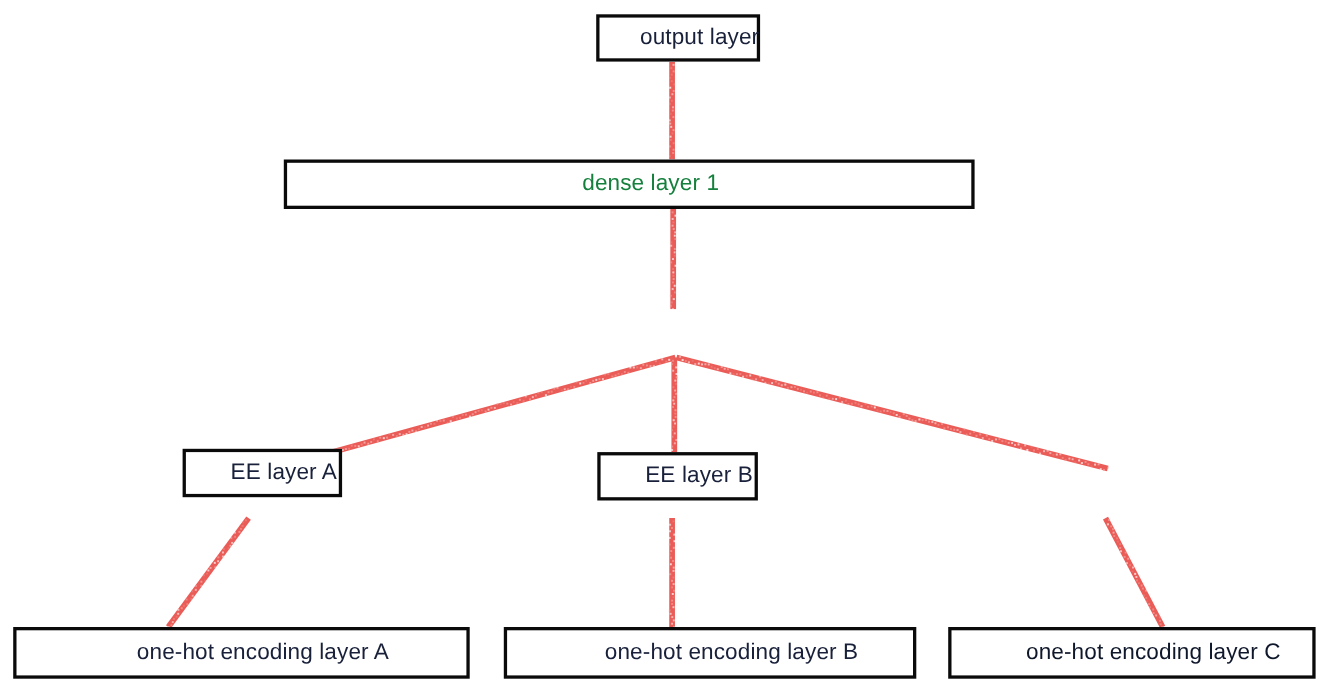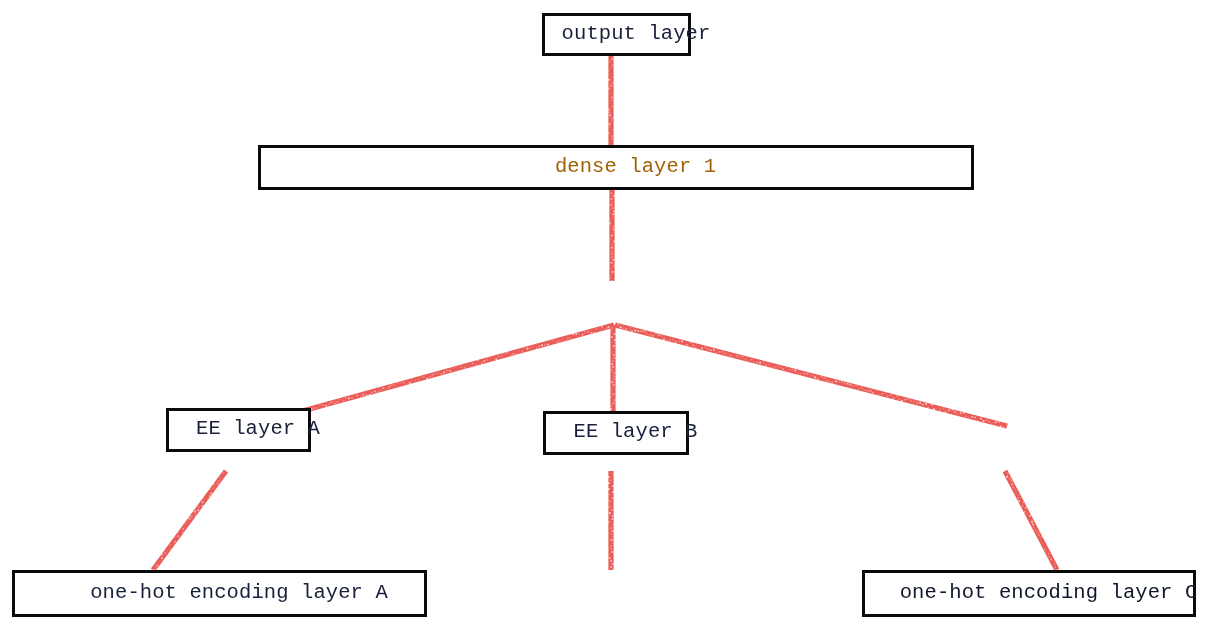--- a/index.html
+++ b/index.html
@@ -27,21 +27,21 @@
   }
   .node-box {
     position: absolute;
     box-sizing: border-box;
     border: 3px solid #0a0a0a;
     background: #ffffff;
     display: flex;
     align-items: center;
     justify-content: center;
     color: #18203a;
-    font-family: Liberation Mono, monospace;
+    font-family: Liberation Sans, sans-serif;
     font-size: 20.5px;
     line-height: 1;
     letter-spacing: 0.1px;
     white-space: nowrap;
     z-index: 2;
     padding-left: 39px;
   }
   .node-label {
     display: block;
     padding-bottom: 1px;
@@ -543,36 +543,39 @@
         <rect x="1009.3126362726657" y="477.60365487616474" width="1.8" height="1.8" fill="#f6a19c" opacity="0.73"></rect>
         <rect x="1006.3061278487983" y="475.76896260412565" width="1.8" height="1.8" fill="#ffffff" opacity="0.68"></rect>
         <rect x="1007.3492831861248" y="471.80717421509587" width="1.8" height="1.8" fill="#f6a19c" opacity="0.71"></rect>
       </g>
     </svg>
 
   <div class="node-box" style="left: 542px; top: 13px; width: 149px; height: 43px; border-color: rgb(10, 10, 10); background: rgb(255, 255, 255); color: rgb(24, 32, 58);">
     <span class="node-label">output layer</span>
   </div>
 
-  <div class="node-box" style="left: 258px; top: 145px; width: 716px; height: 45px; border-color: rgb(10, 10, 10); background: rgb(255, 255, 255); color: #a16207;">
+  <div class="node-box" style="left: 258px; top: 145px; width: 628px; height: 45px; border-color: rgb(10, 10, 10); background: rgb(255, 255, 255); color: #15803d;">
     <span class="node-label">dense layer 1</span>
   </div>
 
 
   <div class="node-box" style="left: 166px; top: 408px; width: 145px; height: 44px; border-color: rgb(10, 10, 10); background: rgb(255, 255, 255); color: rgb(24, 32, 58);">
     <span class="node-label">EE layer A</span>
   </div>
 
   <div class="node-box" style="left: 543px; top: 411px; width: 146px; height: 44px; border-color: rgb(10, 10, 10); background: rgb(255, 255, 255); color: rgb(24, 32, 58); text-align: center;">
     <span class="node-label">EE layer B</span>
   </div>
 
 
   <div class="node-box" style="left: 12px; top: 570px; width: 415px; height: 47px; border-color: rgb(10, 10, 10); background: rgb(255, 255, 255); color: rgb(24, 32, 58);">
     <span class="node-label">one-hot encoding layer A</span>
   </div>
 
+  <div class="node-box" style="left: 458px; top: 570px; width: 375px; height: 47px; border-color: rgb(10, 10, 10); background: rgb(255, 255, 255); color: rgb(24, 32, 58);">
+    <span class="node-label">one-hot encoding layer B</span>
+  </div>
 
   <div class="node-box" style="left: 862px; top: 570px; width: 334px; height: 47px; border-color: rgb(10, 10, 10); background: rgb(255, 255, 255); color: #0f172a;">
     <span class="node-label">one-hot encoding layer C</span>
   </div>
 
 </div>
 
 </body></html>

